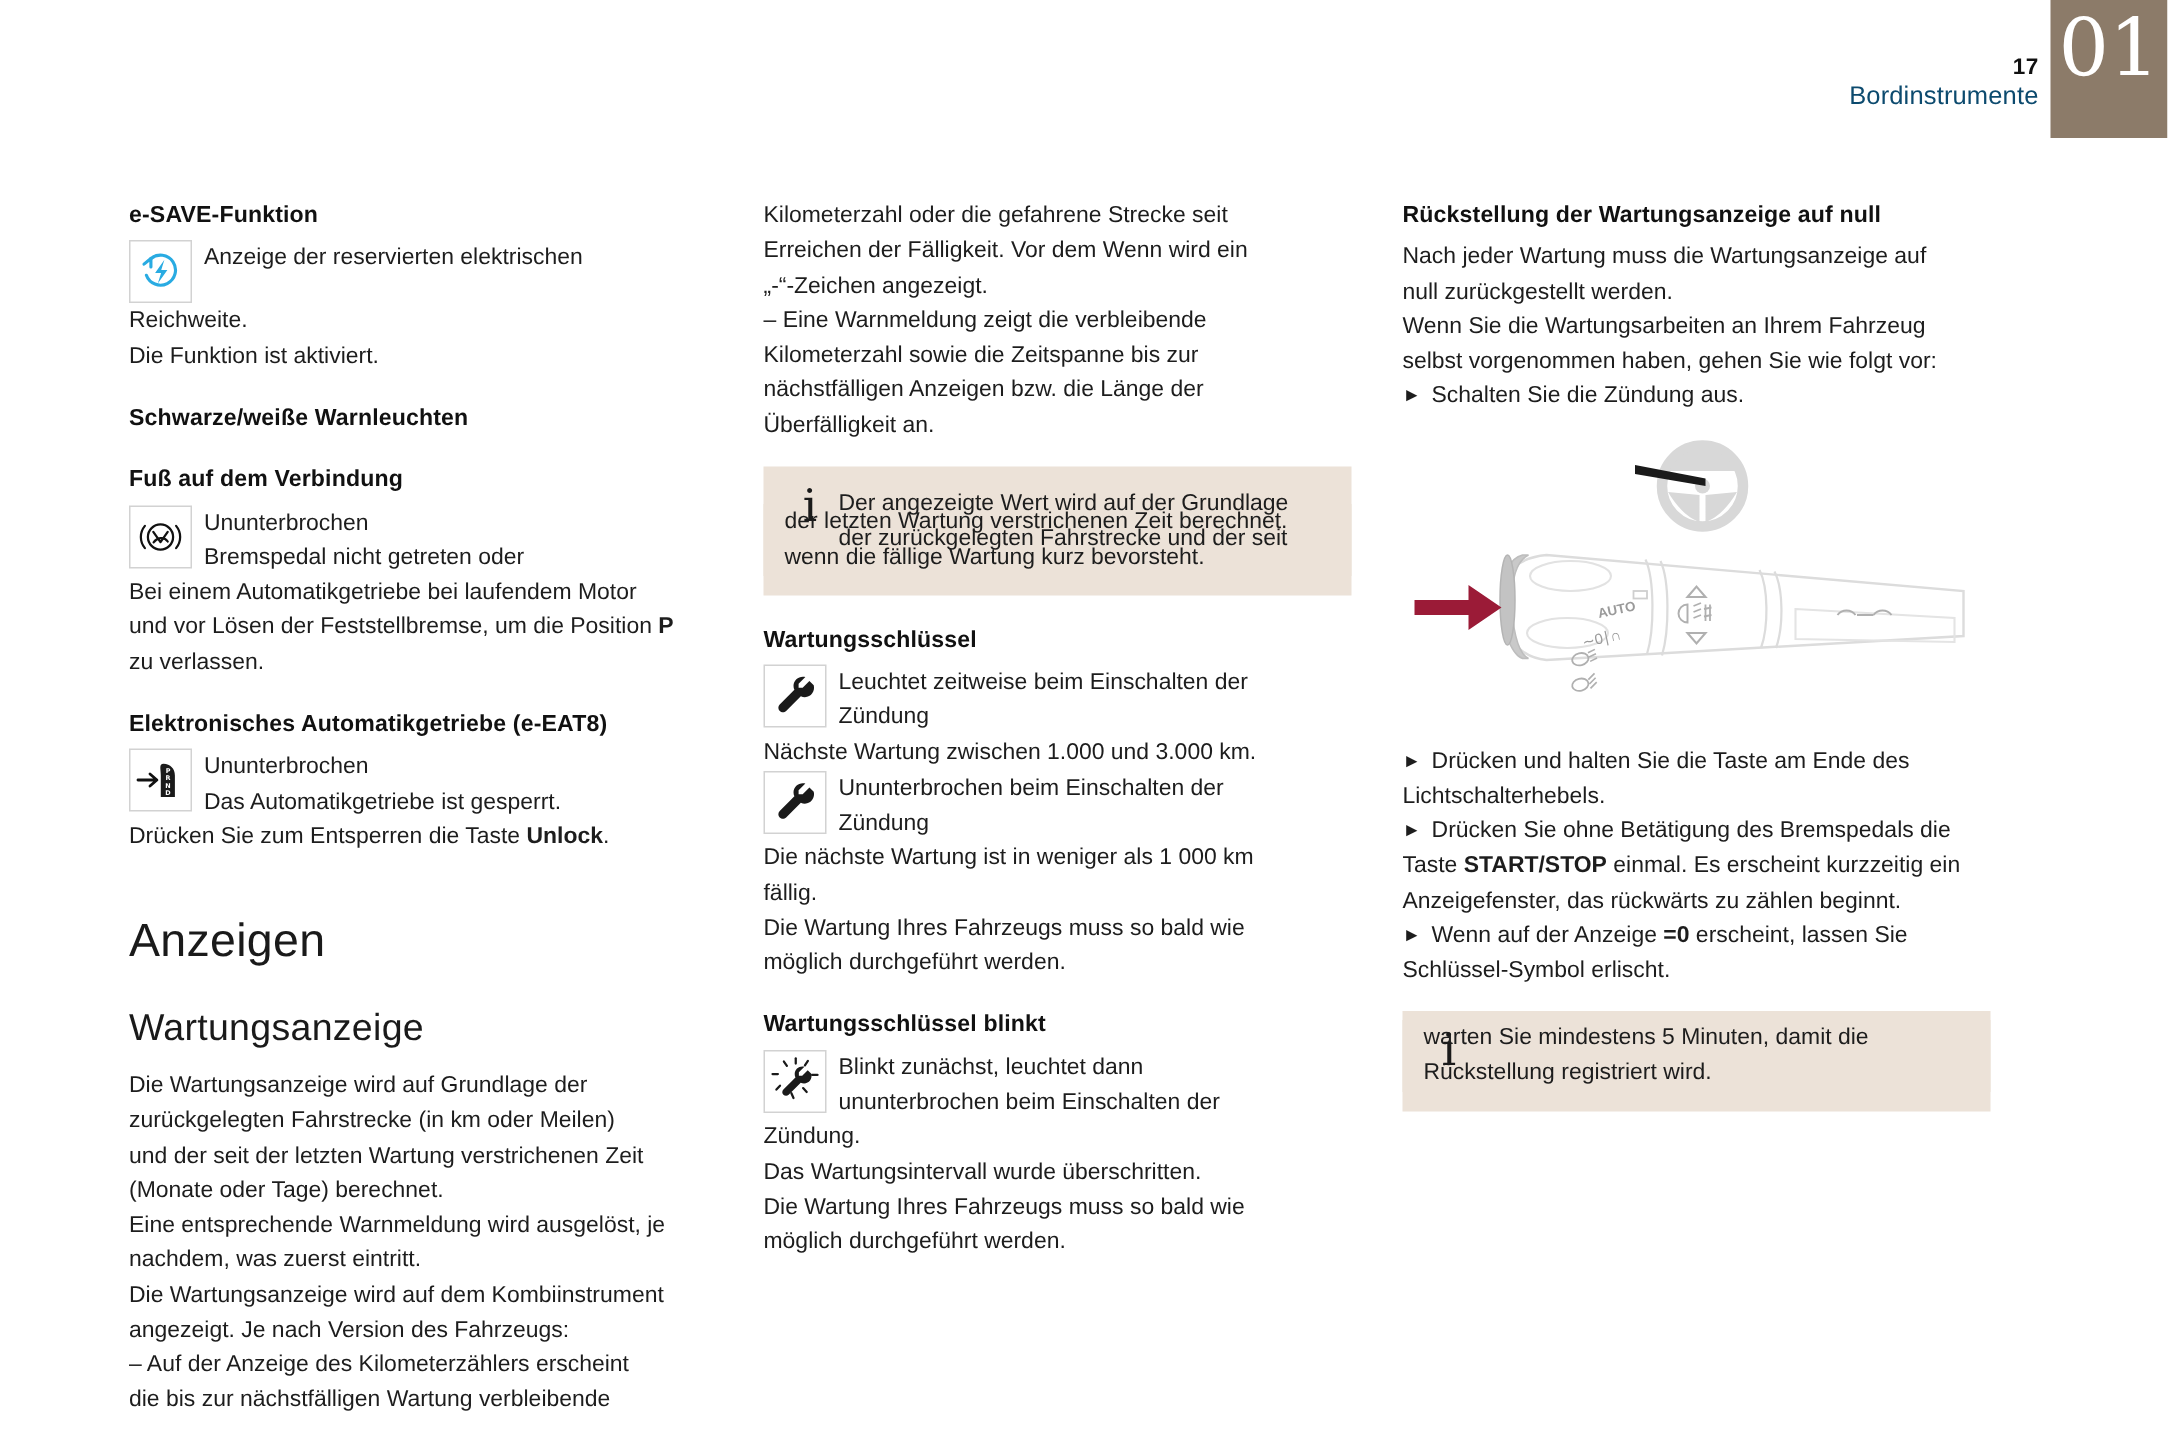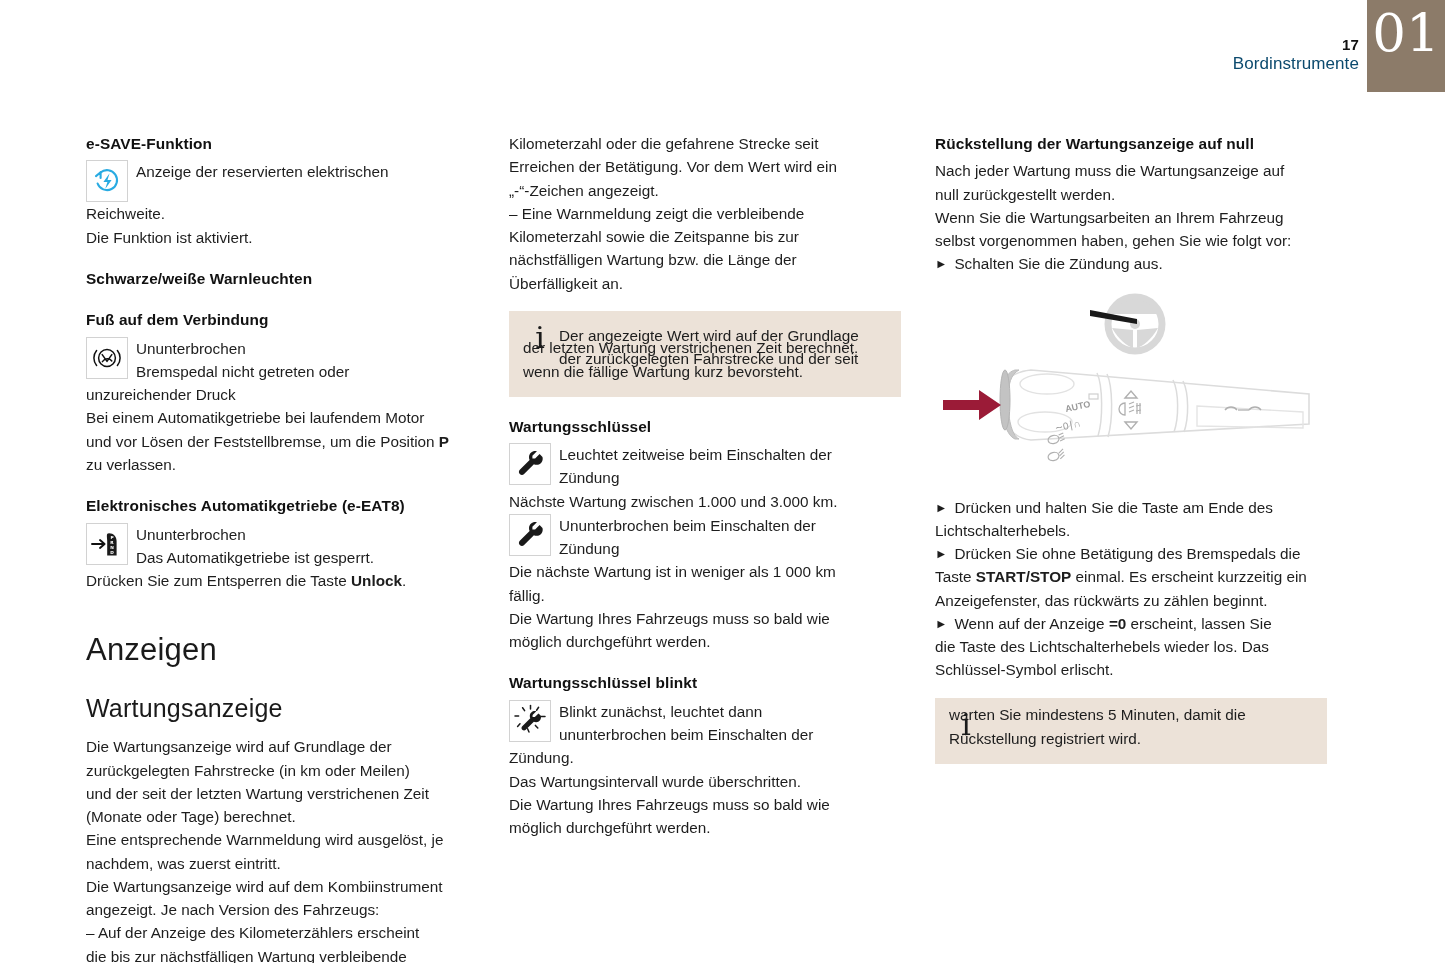--- a/index.html
+++ b/index.html
@@ -137,21 +137,20 @@
           <path d="M12.4 18.6 C14.6 15.6 19.4 14.4 21.8 18.0" fill="none" stroke="#111" stroke-width="1.5" stroke-linecap="round"></path>
           <path d="M6.6 7.6 A11.5 11.5 0 0 0 6.6 22.4" fill="none" stroke="#111" stroke-width="1.5" stroke-linecap="round"></path>
           <path d="M27.4 7.6 A11.5 11.5 0 0 1 27.4 22.4" fill="none" stroke="#111" stroke-width="1.5" stroke-linecap="round"></path>
         </svg>
       </div>
       <div class="itxt">
         <p>Ununterbrochen</p>
         <p>Bremspedal nicht getreten oder</p>
       </div>
     </div>
-    <p>unzureichender Druck</p>
     <p>Bei einem Automatikgetriebe bei laufendem Motor</p>
     <p><span>und vor Lösen der Feststellbremse, um die Position </span><b>P</b></p>
     <p>zu verlassen.</p>
 
     <h3 class="sub spaced">Elektronisches Automatikgetriebe (e-EAT8)</h3>
 
     <div class="iconrow">
       <div class="iconbox">
         <svg width="36" height="30" viewBox="0 0 36 30" aria-hidden="true">
           <path d="M3 15 L15 15 M11 11 L15.6 15 L11 19" fill="none" stroke="#111" stroke-width="1.9" stroke-linecap="round" stroke-linejoin="round"></path>
@@ -181,25 +180,25 @@
     <p>Eine entsprechende Warnmeldung wird ausgelöst, je</p>
     <p>nachdem, was zuerst eintritt.</p>
     <p>Die Wartungsanzeige wird auf dem Kombiinstrument</p>
     <p>angezeigt. Je nach Version des Fahrzeugs:</p>
     <p class="dash-item">–  Auf der Anzeige des Kilometerzählers erscheint</p>
     <p>die bis zur nächstfälligen Wartung verbleibende</p>
   </div>
 
   <div class="col col-2">
     <p>Kilometerzahl oder die gefahrene Strecke seit</p>
-    <p>Erreichen der Betätigung. Vor dem Wert wird ein</p>
+    <p>Erreichen der Fälligkeit. Vor dem Wenn wird ein</p>
     <p>„-“-Zeichen angezeigt.</p>
     <p class="dash-item">–  Eine Warnmeldung zeigt die verbleibende</p>
     <p>Kilometerzahl sowie die Zeitspanne bis zur</p>
-    <p>nächstfälligen Wartung bzw. die Länge der</p>
+    <p>nächstfälligen Anzeigen bzw. die Länge der</p>
     <p>Überfälligkeit an.</p>
 
     <div class="infobox">
       <div class="info-i">i</div>
       <div class="ibody">
         <span class="ind">Der angezeigte Wert wird auf der Grundlage</span>
         <span class="ind">der zurückgelegten Fahrstrecke und der seit</span>
       </div>
     </div>
     <div style="margin-top:-66px; margin-bottom:18px; background:#ece2d8; padding:0 14px 14px 14px;">
@@ -346,21 +345,20 @@
     </div>
 
     <p><span class="tri">►</span><span>Drücken und halten Sie die Taste am Ende des</span></p>
     <p>Lichtschalterhebels.</p>
 
     <p><span class="tri">►</span><span>Drücken Sie ohne Betätigung des Bremspedals die</span></p>
     <p><span>Taste </span><b>START/STOP</b><span> einmal. Es erscheint kurzzeitig ein</span></p>
     <p>Anzeigefenster, das rückwärts zu zählen beginnt.</p>
 
     <p><span class="tri">►</span><span>Wenn auf der Anzeige </span><b>=0</b><span> erscheint, lassen Sie</span></p>
-    <p>die Taste des Lichtschalterhebels wieder los. Das</p>
     <p>Schlüssel-Symbol erlischt.</p>
 
     <div class="infobox">
       <div class="info-i">i</div>
     </div>
     <div style="margin-top:-66px; background:#ece2d8; padding:0 14px 14px 14px;">
       <p>warten Sie mindestens 5 Minuten, damit die</p>
       <p>Rückstellung registriert wird.</p>
     </div>
   </div>

